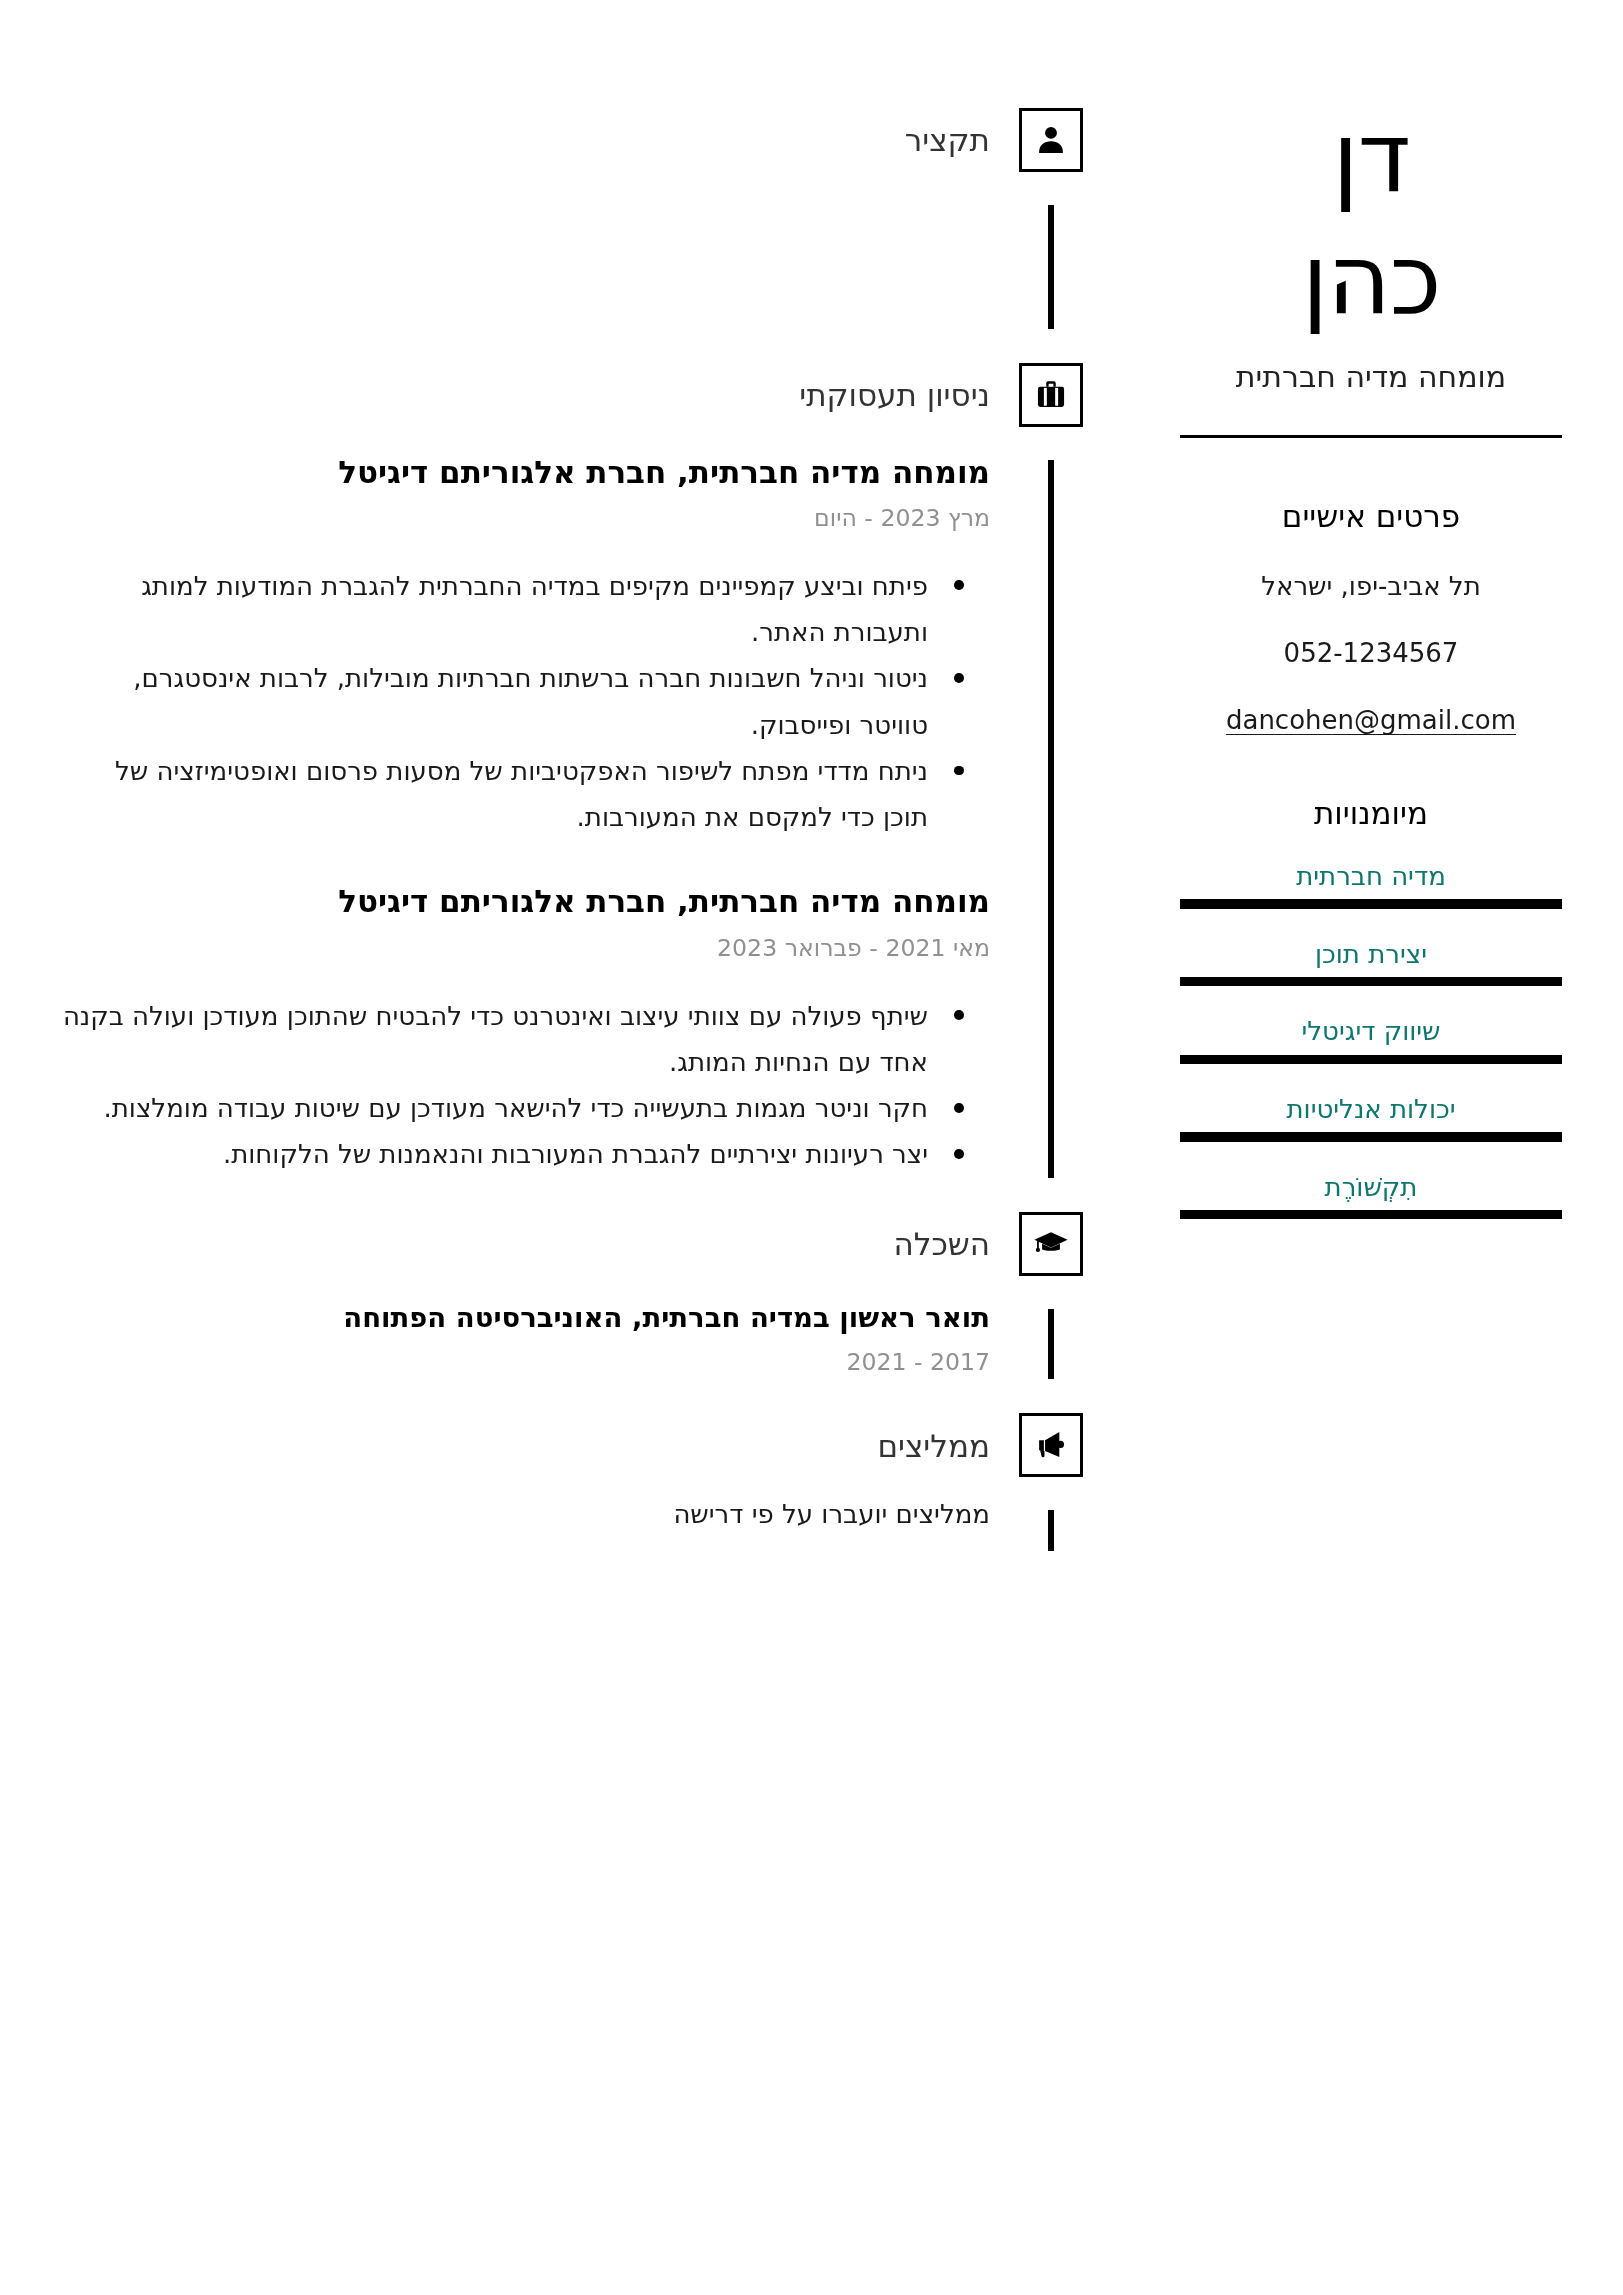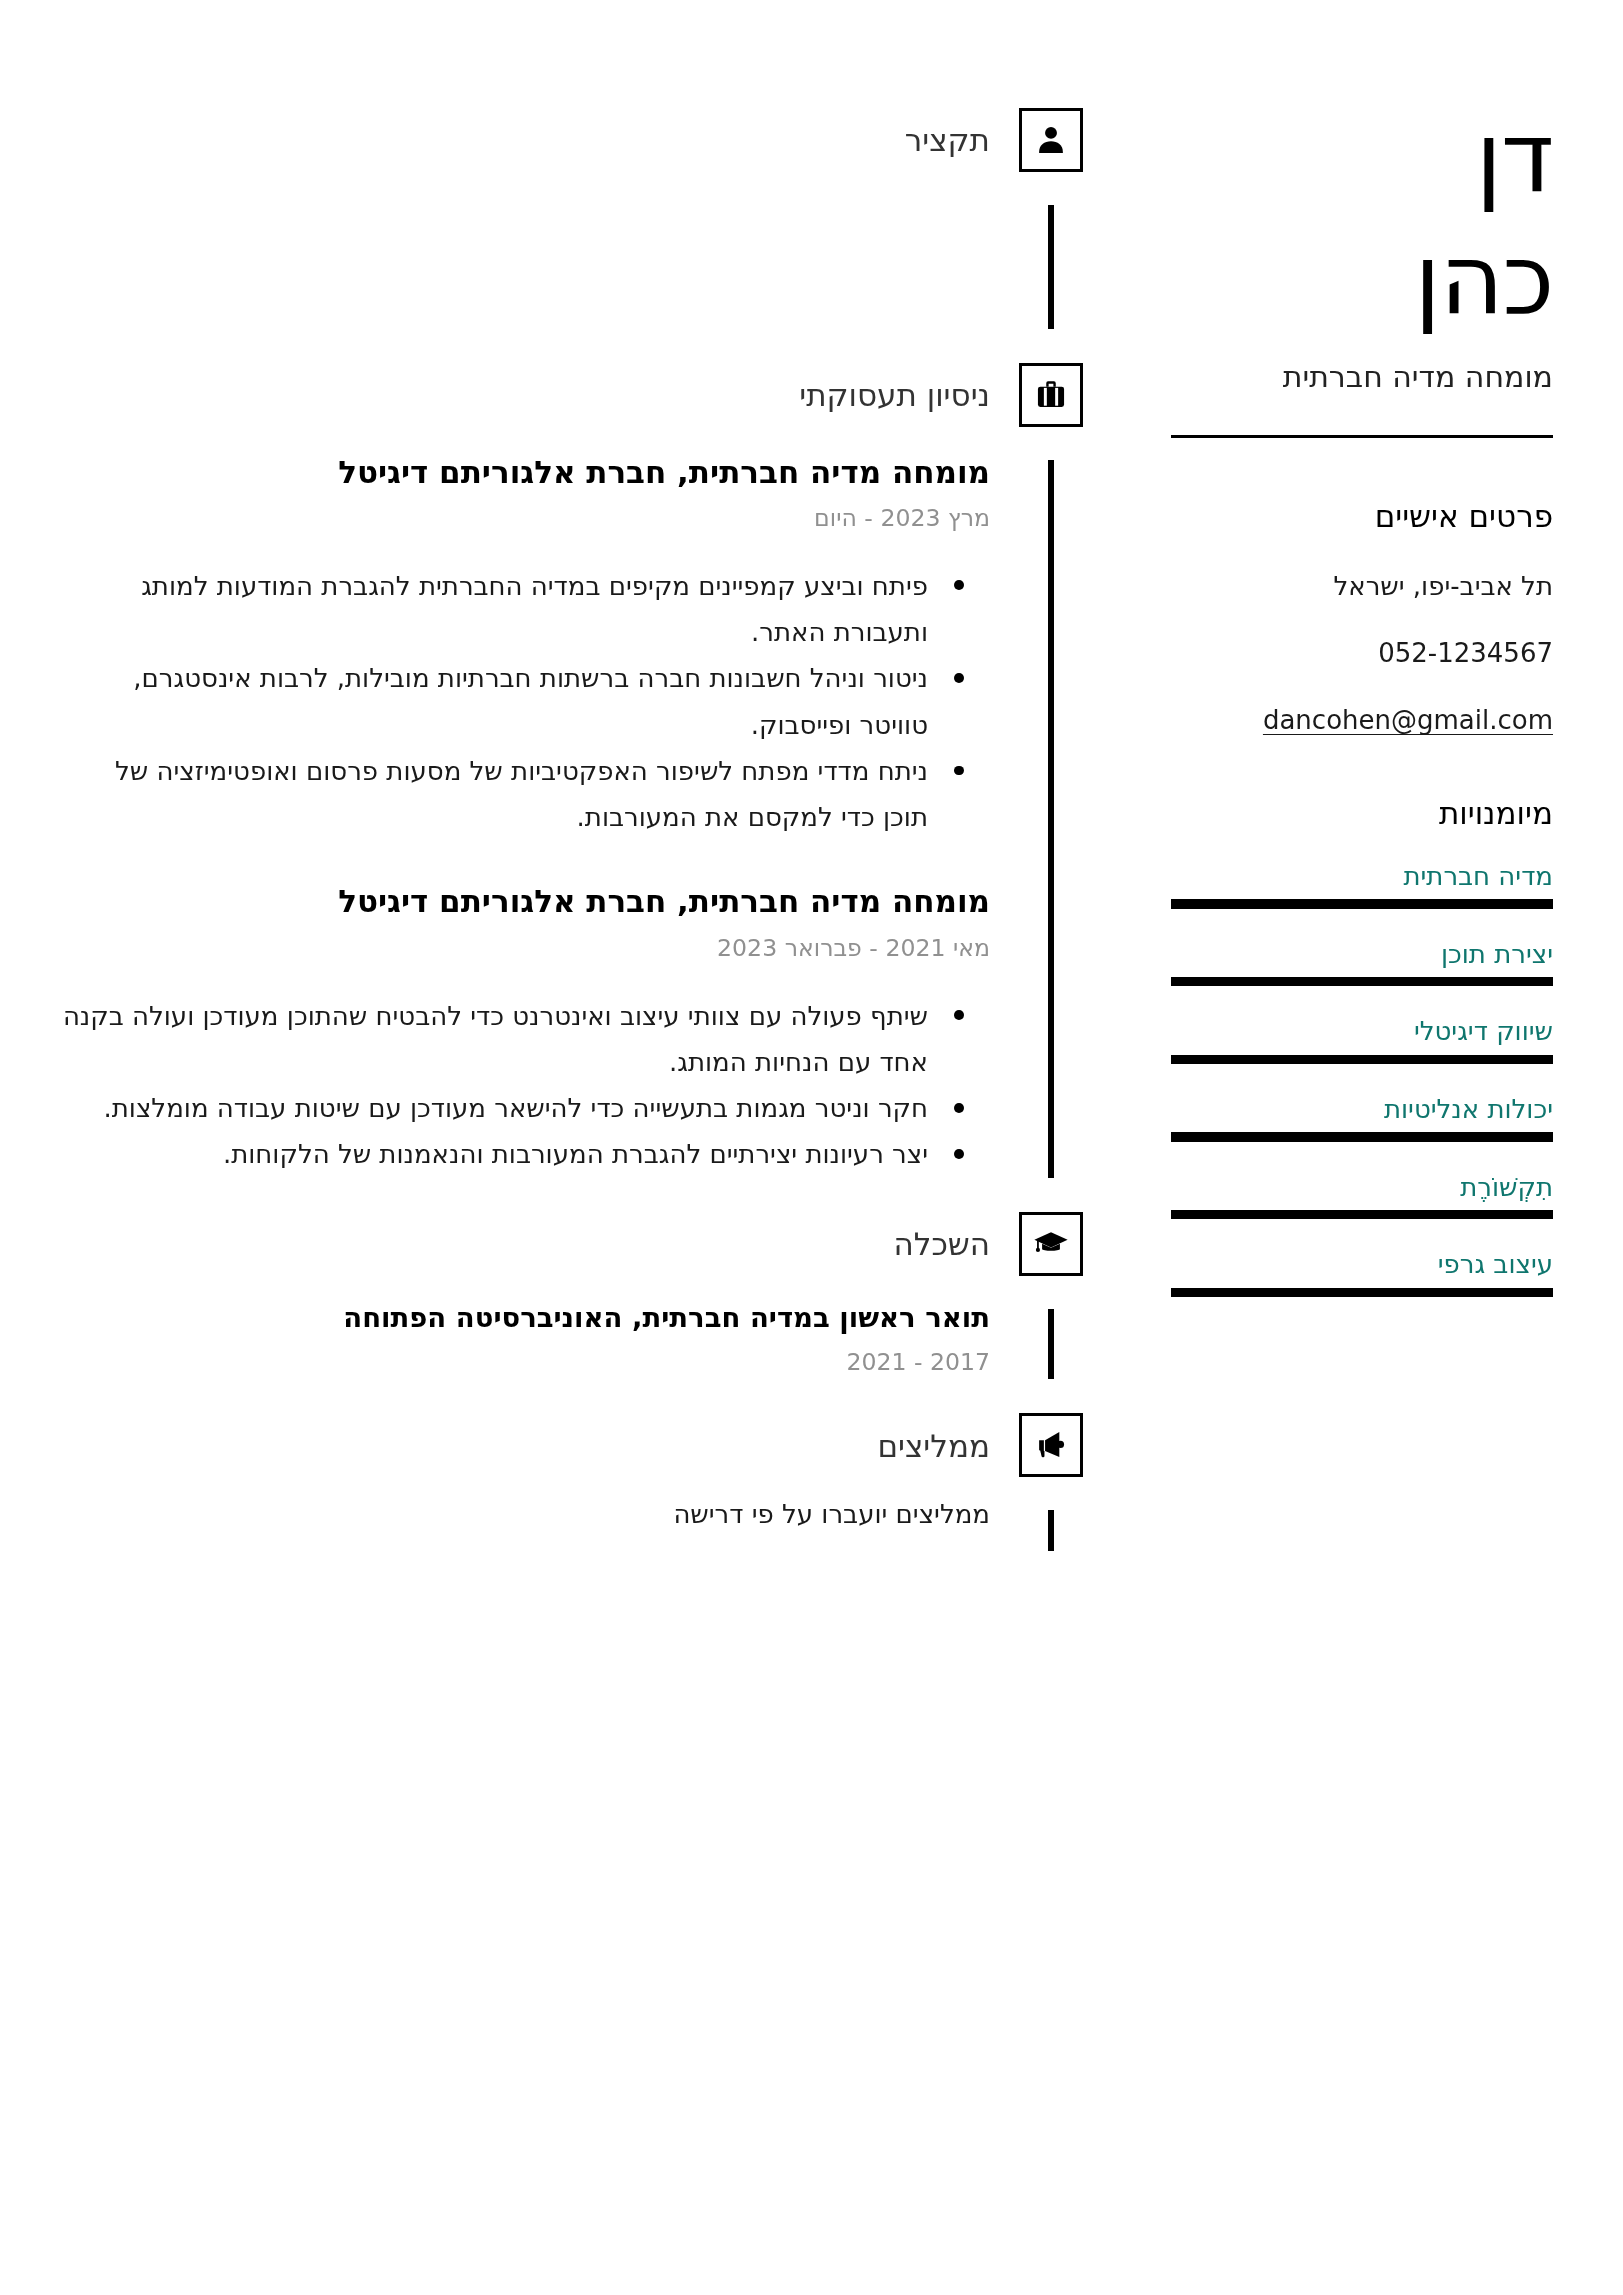--- a/index.html
+++ b/index.html
@@ -10,22 +10,22 @@
     width:1623px; height:2295px;
     margin:0 auto;
     background:#ffffff;
     direction:rtl;
     overflow:hidden;
     color:#1a1a1a;
   }
 
   
   .sidebar {
-    position:absolute; top:98px; right:70px; width:382px;
-    text-align:right;
+    position:absolute; top:98px; right:61px; width:382px;
+    text-align:center;
   }
   .name { font-size:98px; line-height:1.24; font-weight:400; color:#000; letter-spacing:-1.3px; }
   .subtitle { font-size:30px; color:#222; margin-top:18.3px; }
   .divider { height:2.6px; background:#000; border:none; margin-top:41px; width:100%; }
   .side-heading { font-size:31px; font-weight:400; color:#000; margin-top:60px; }
   .contact-item { font-size:26px; margin-top:37px; color:#1a1a1a; }
   .contact-item a { color:#1a1a1a; text-decoration:underline; text-underline-offset:4.6px; text-decoration-thickness:1.3px; }
   .skills-list { margin-top:11.8px; }
   .skill { margin-top:30px; }
   .skill-name { font-size:26px; color:#0f766e; }
@@ -125,26 +125,20 @@
           <div class="skill-bar">
             <span class="skill-bar-fill" style="width: 100%;"></span>
           </div>
         </div>
         <div class="skill">
           <div class="skill-name">תִקְשׁוֹרֶת</div>
           <div class="skill-bar">
             <span class="skill-bar-fill" style="width: 100%;"></span>
           </div>
         </div>
-        <div class="skill">
-          <div class="skill-name">עיצוב גרפי</div>
-          <div class="skill-bar">
-            <span class="skill-bar-fill" style="width: 100%;"></span>
-          </div>
-        </div>
       </div>
   </aside>
 
   <main class="main">
 
     <section class="sec">
       <div class="icon-col">
         <div class="icon-box">
           <svg viewBox="0 0 64 64" aria-hidden="true">
             <circle cx="32" cy="20" r="10"></circle>

